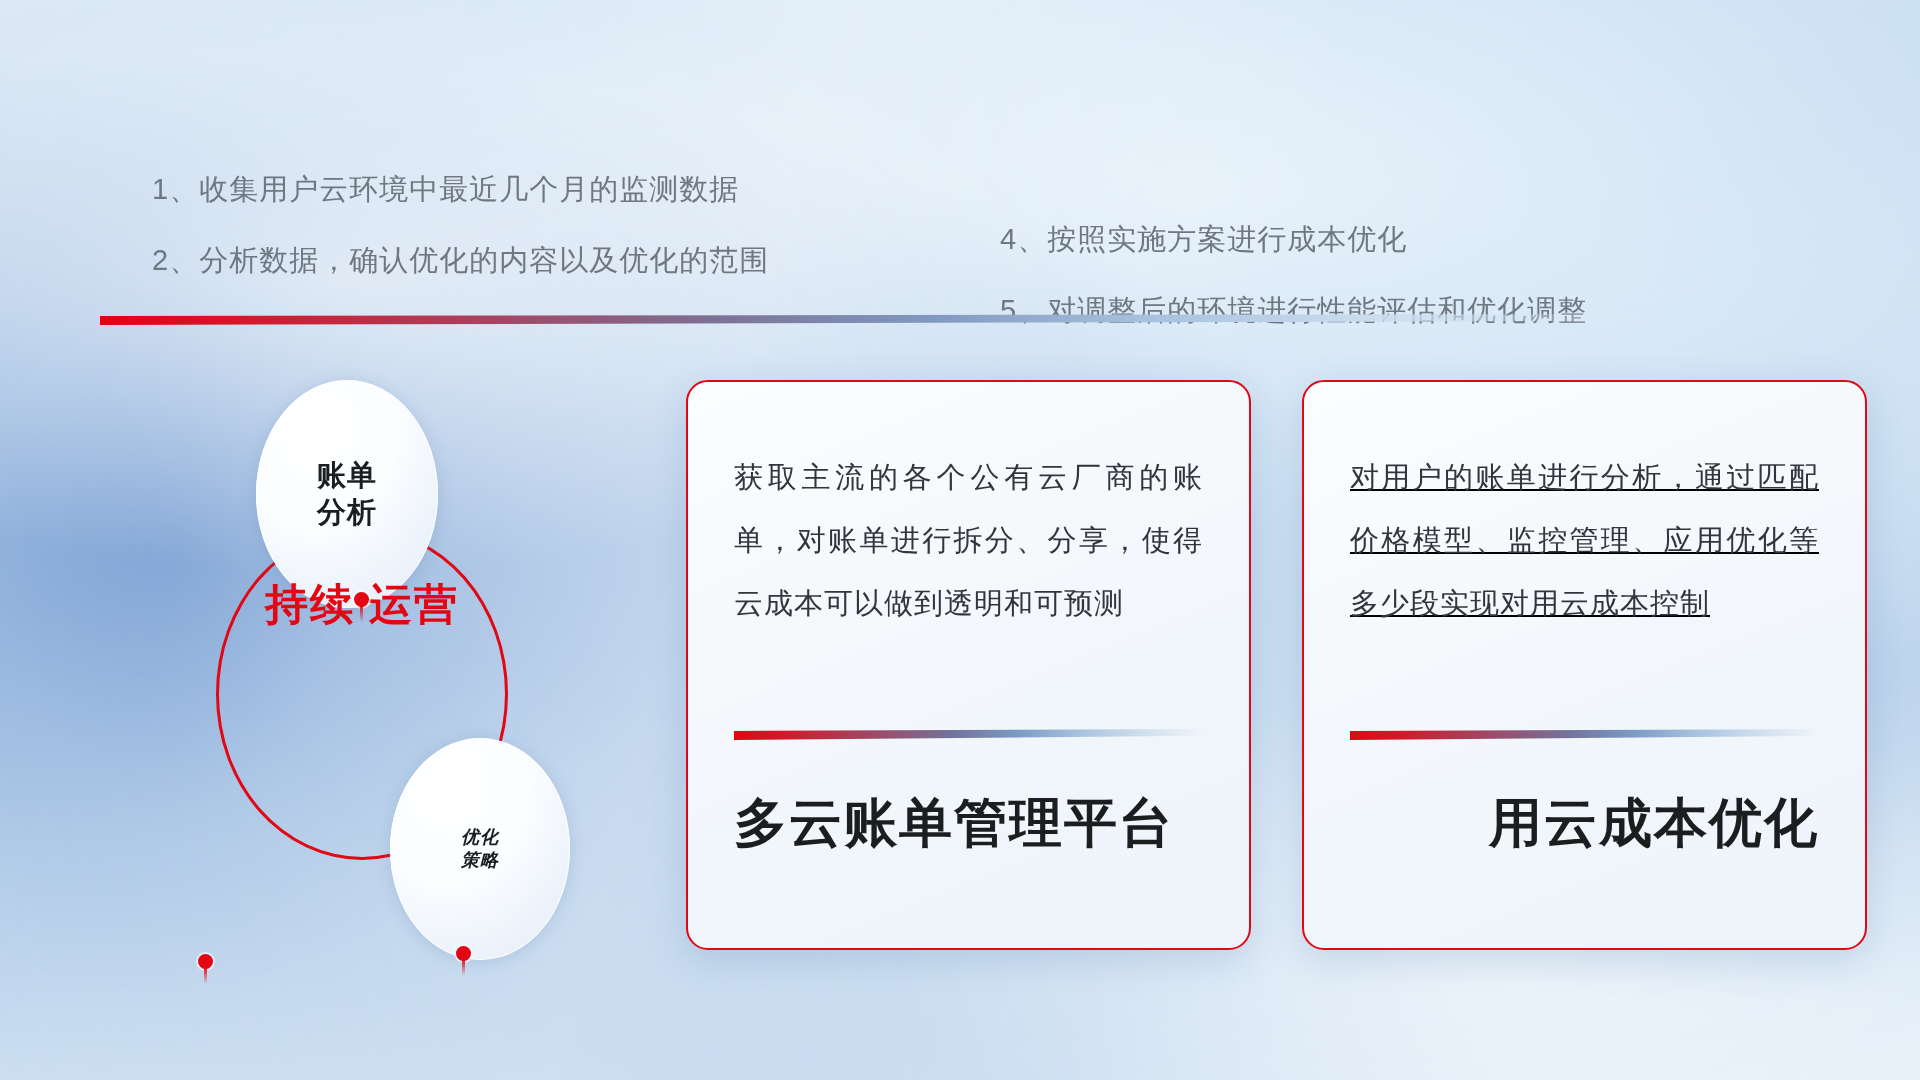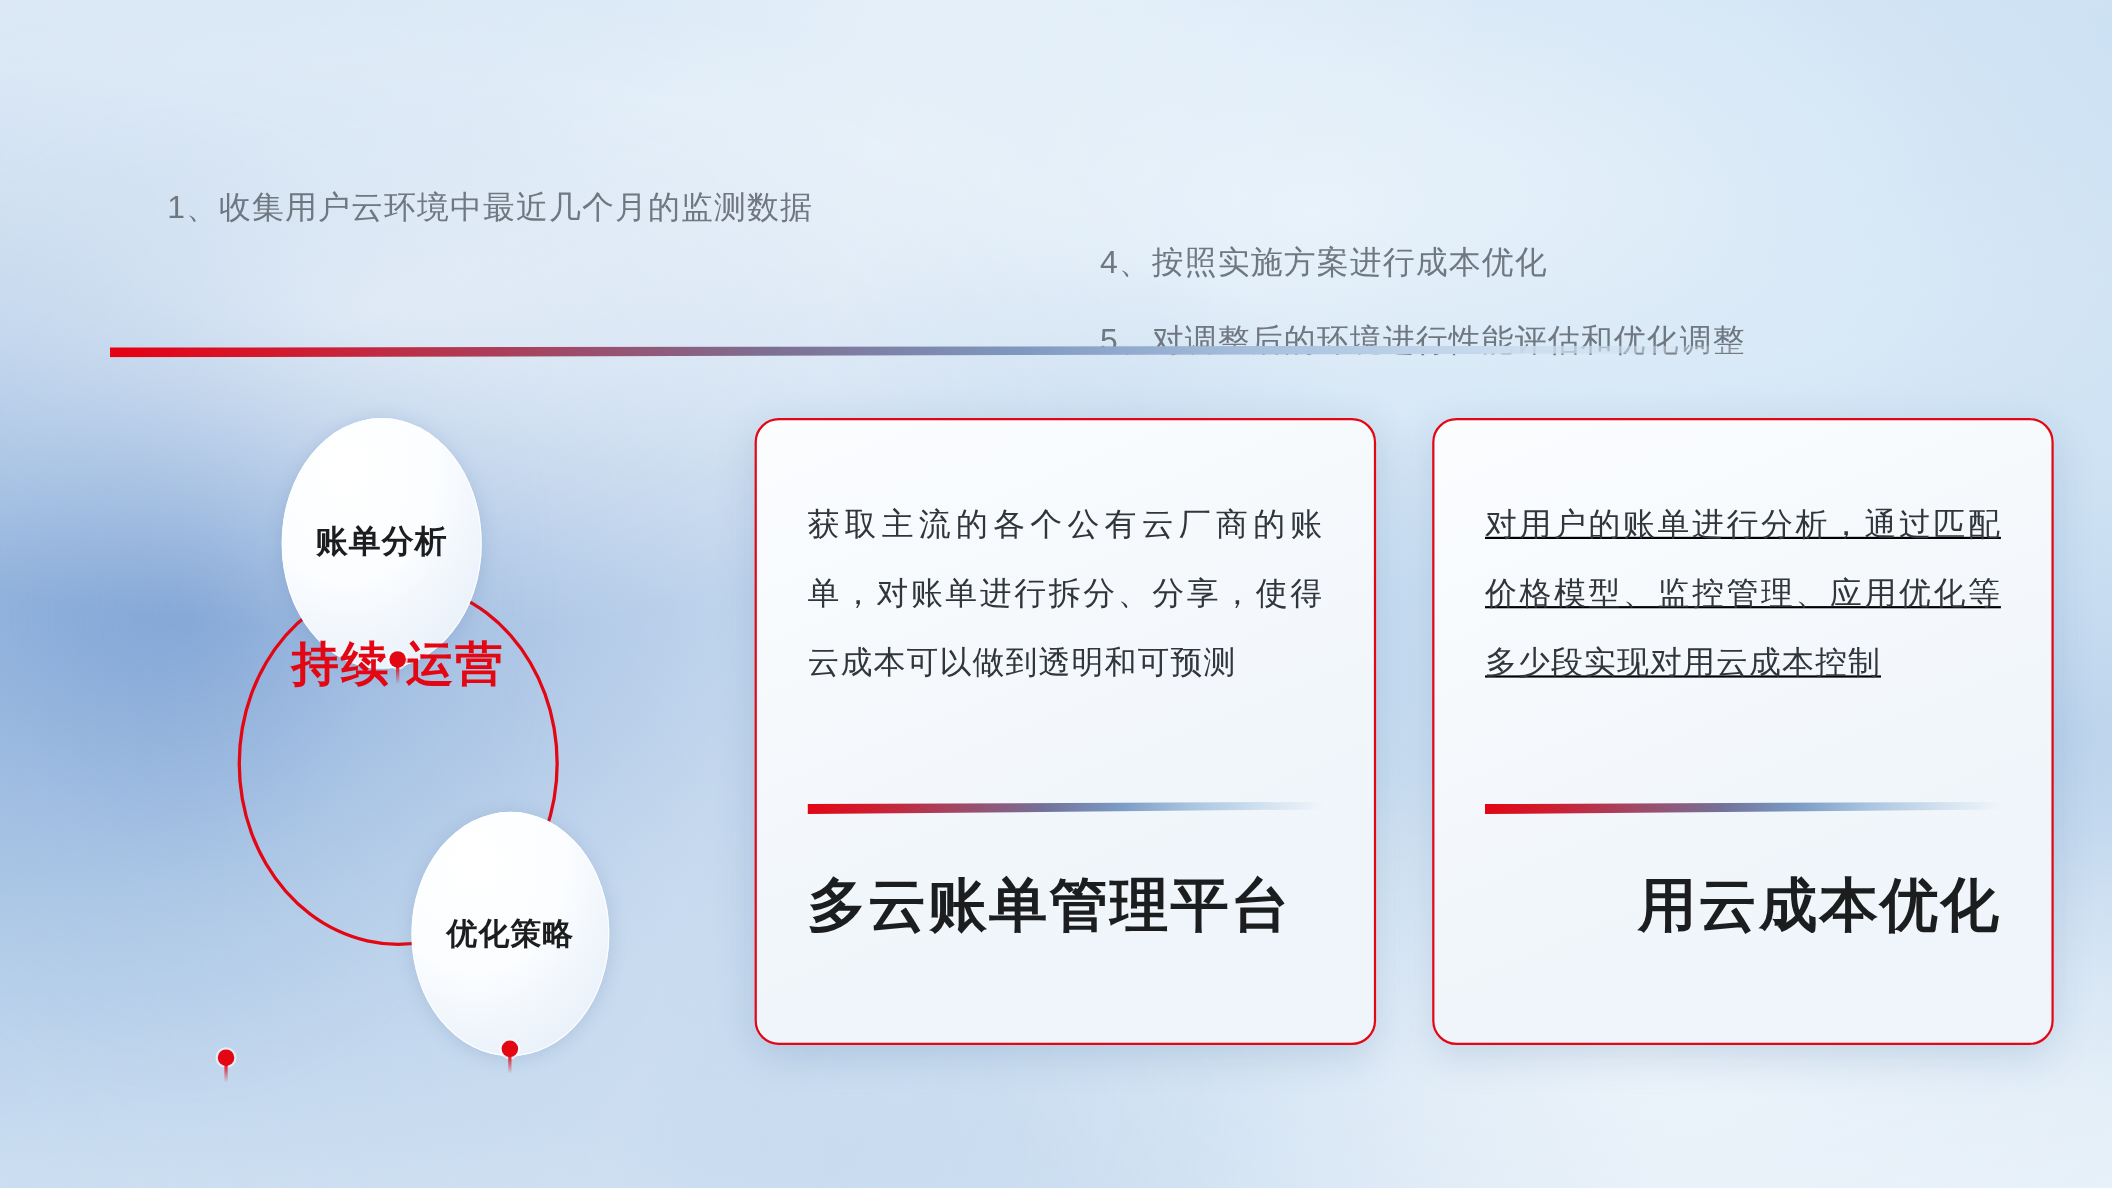--- a/index.html
+++ b/index.html
@@ -58,27 +58,27 @@
   .ring{
     position:absolute; left:120px; top:148px; width:292px; height:332px;
     border:3px solid #e30613; border-radius:50%;
     background:transparent;
   }
   .bubble{
     position:absolute; border-radius:50%;
     background:
       radial-gradient(120% 120% at 32% 20%, #ffffff 0%, #fbfdff 38%, #eef4fb 62%, #e2ecf8 86%, #dbe8f6 100%);
     box-shadow:0 2px 16px rgba(80,120,170,0.22), inset 0 0 0 1px rgba(255,255,255,0.85);
-    display:flex; flex-direction:row; align-items:center; justify-content:center;
+    display:flex; flex-direction:column; align-items:center; justify-content:center;
     color:#1b1d1f; font-weight:700; line-height:1.28; letter-spacing:1px;
   }
   .bubble span{ display:block; }
   .b-top{ left:160px; top:0px; width:182px; height:228px; font-size:29px; z-index:3; }
   .b-bl { left:20px;  top:370px; width:180px; height:212px; font-size:27px; z-index:3; }
-  .b-br { left:278px; top:358px; width:180px; height:222px; font-size:28px; z-index:3; }
+  .b-br { left:294px; top:358px; width:180px; height:222px; font-size:18px; z-index:3;font-style:italic; }
   .center-label{
     position:absolute; left:120px; top:198px; width:292px;
     text-align:center; color:#e30613; font-weight:700;
     font-size:43px; line-height:1.24; letter-spacing:2px; z-index:4;
   }
   .dot{
     position:absolute; width:15px; height:15px; border-radius:50%;
     background:#e30613; z-index:6;
     box-shadow:0 0 0 2px rgba(255,255,255,0.55);
   }
@@ -124,20 +124,21 @@
 </head>
 <body>
 
 <div id="bg-base"></div>
 <div id="bg-left-glow"></div>
 <div id="bg-sheen"></div>
 
 <div class="steps">
   <div class="col col-left">
     <div class="step">1、收集用户云环境中最近几个月的监测数据</div>
+    <div class="step">2、分析数据，确认优化的内容以及优化的范围</div>
   </div>
   <div class="col col-right">
     <div class="step">4、按照实施方案进行成本优化</div>
     <div class="step">5、对调整后的环境进行性能评估和优化调整</div>
   </div>
 </div>
 
 <div class="rule">
   <div class="bar"></div>
 </div>

